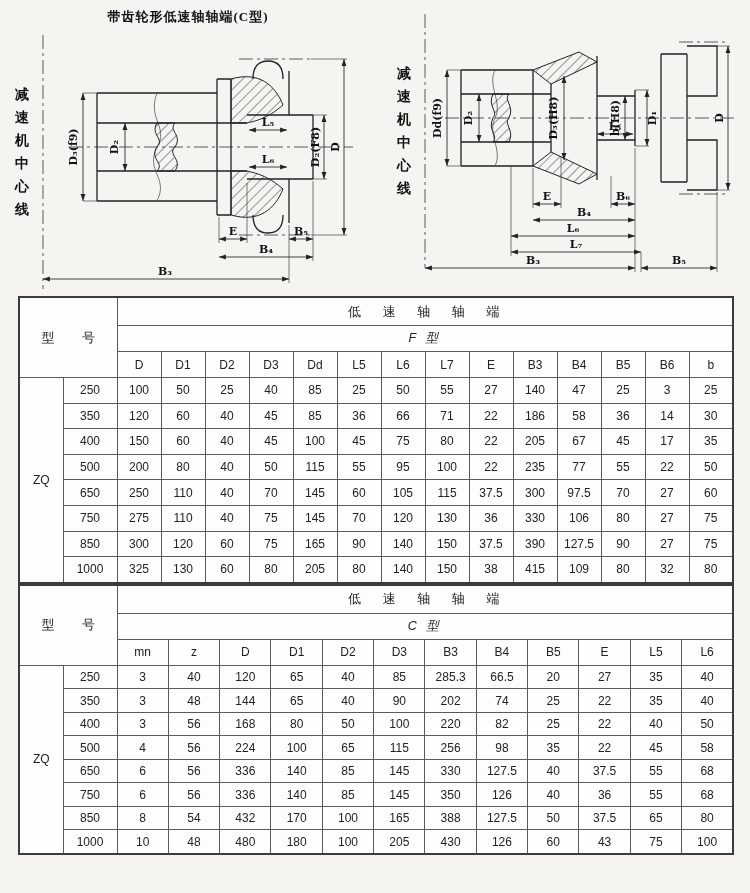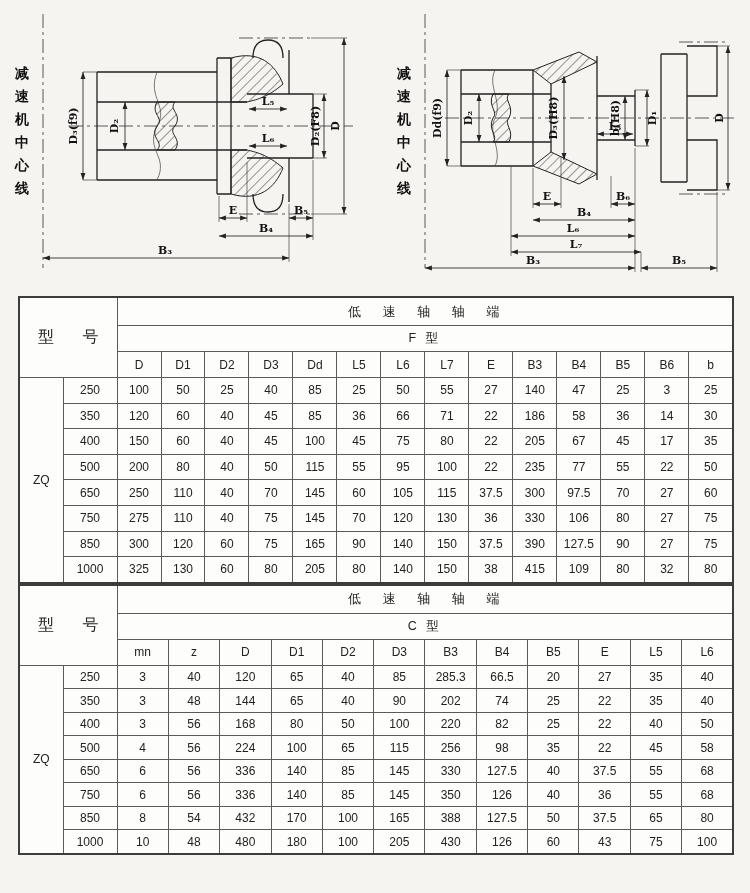--- a/index.html
+++ b/index.html
@@ -49,36 +49,37 @@
     border:1px solid #5a5a5a;
     text-align:center;
     vertical-align:middle;
     padding:0;
     font-weight:normal;
   }
   table.spec{border:2px solid #3c3c3c;}
   .t1{margin-top:7px;}
   .t2{margin-top:25px;}
   .spec .h1 th{height:27px;}
-  .spec .h2 th{height:25px;}
+  .spec .h2 th{height:25px;font-style:italic;}
   .spec .h3 th{height:25px;}
   .t1 tbody td{height:24.6px;}
   .t2 tbody td{height:22.5px;}
   .spec th.group-h{letter-spacing:9px;font-size:13px;padding-left:7px;}
   .spec th.type-h{letter-spacing:3px;font-size:12.5px;}
-  .spec th.model-h{letter-spacing:12px;font-size:16px;padding-left:12px;}
+  .spec th.model-h{letter-spacing:12px;font-size:13px;padding-left:12px;}
 </style>
 </head>
 <body>
 
 <div class="page">
 
   <div class="drawings-row">
 
     <figure class="drawing">
+      <div class="drawing-title">带齿轮形低速轴轴端(C型)</div>
       <svg width="368" height="268" viewBox="0 0 362 268">
         <defs>
           <pattern id="hc" width="7" height="7" patternUnits="userSpaceOnUse" patternTransform="rotate(45)">
             <line x1="0" y1="0" x2="0" y2="7" stroke="#333" stroke-width="1"></line>
           </pattern>
           <marker id="ac" viewBox="0 0 10 10" refX="9" refY="5" markerWidth="9" markerHeight="9" orient="auto-start-reverse">
             <path d="M0,1.8 L9,5 L0,8.2 z" fill="#222"></path>
           </marker>
         </defs>
 

